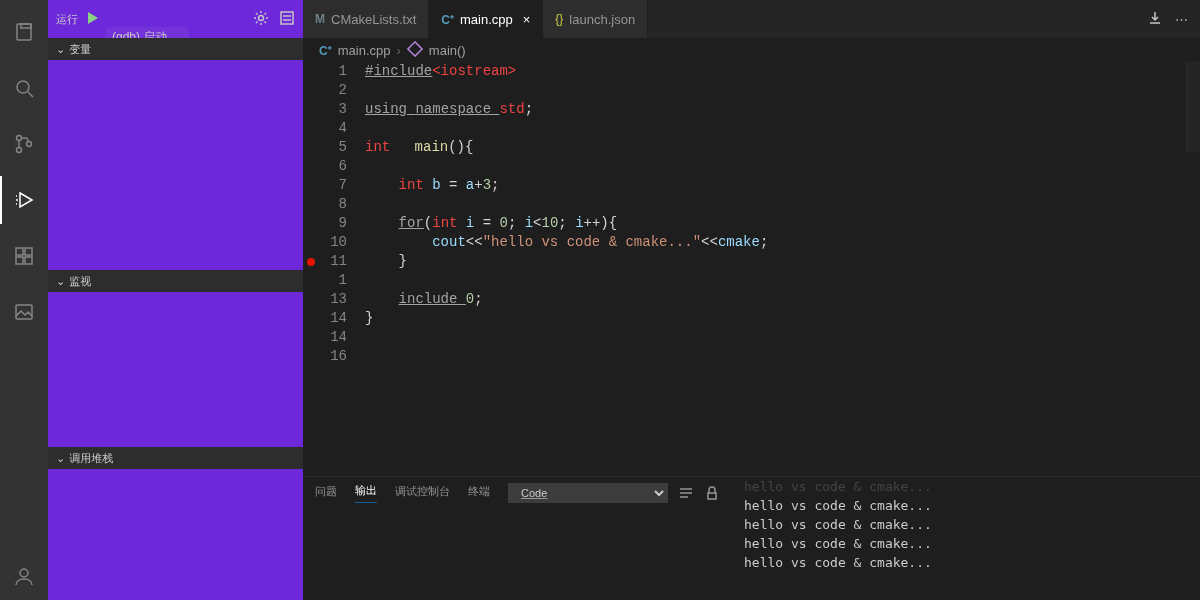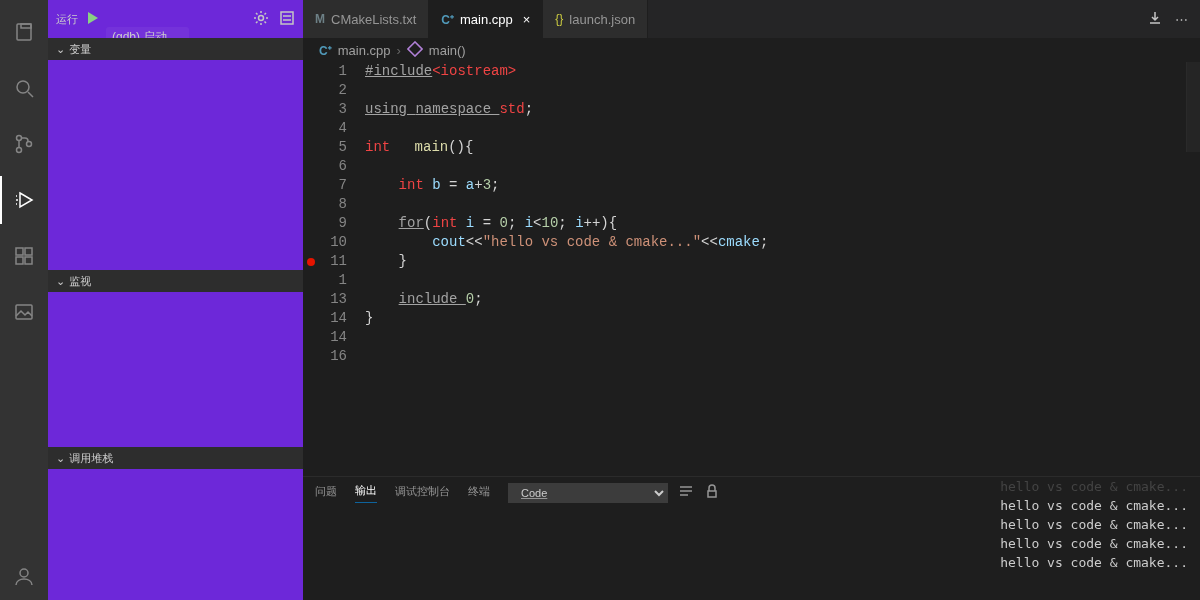--- a/index.html
+++ b/index.html
@@ -167,41 +167,40 @@
   padding: 0 12px;
   gap: 18px;
   font-size: 11px;
   color: #969696;
 }
 .panel-tabs .pt { cursor: pointer; padding-bottom: 4px; }
 .panel-tabs .pt.active { color: #fff; border-bottom: 1px solid #0e639c; }
 .panel-tabs .right {
   margin-left: auto;
   display: flex;
-  align-items: flex-start;
+  align-items: flex-end;
   gap: 10px;
   text-decoration: underline;
 }
 .panel-tabs select {
   background: #3c3c3c;
   color: #ccc;
   border: 1px solid #3c3c3c;
   font-size: 11px;
   padding: 2px 30px 2px 8px;
   width: 160px;
 }
 .panel-out {
   flex: 1;
   padding: 0 12px;
   font-family: Consolas, monospace;
   font-size: 13px;
   line-height: 19px;
   color: #ccc;
   overflow: hidden;
-  text-align: right;
 }
 .panel-out .ln { height: 19px; }
 .panel-out .ln.cut { color: #7a7a7a; opacity: .4; }
 svg { width: 24px; height: 24px; stroke: currentColor; stroke-width: 1.5; fill: none; }
 .small svg { width: 16px; height: 16px; }
 .cpp-icon { color: #519aba; font-weight: bold; font-size: 12px; }
 .json-icon { color: #cbcb41; font-size: 13px; }
 .cmake-icon { color: #6d8086; font-weight: bold; font-size: 12px; }
 </style>
 </head>

